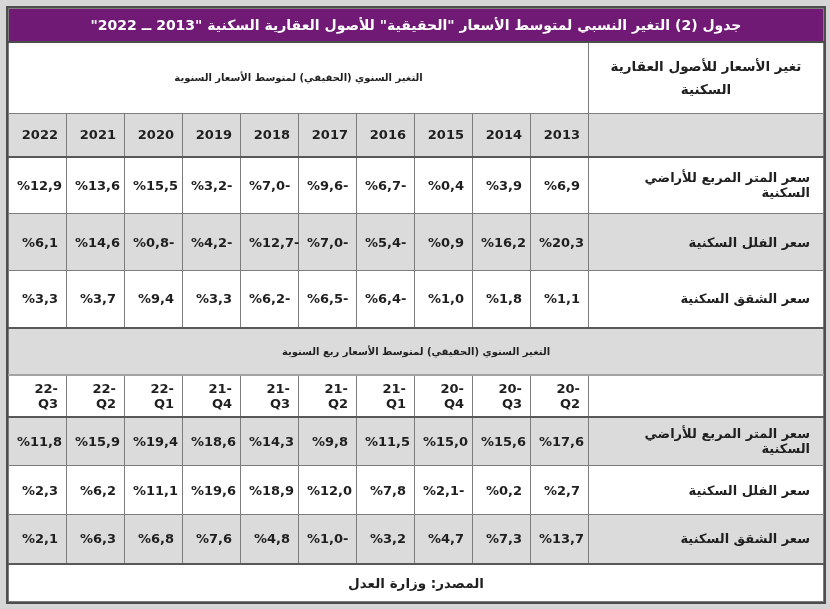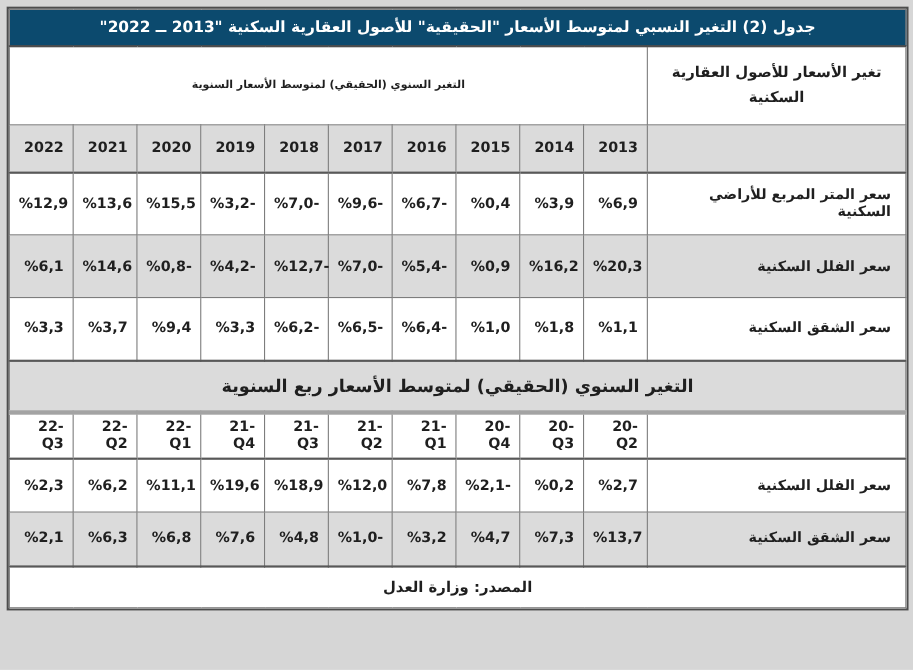--- a/index.html
+++ b/index.html
@@ -14,40 +14,40 @@
   }
   table{border-collapse:collapse;width:100%;table-layout:fixed;}
   td{
     border:1px solid #7d7d7d;
     font-weight:bold;color:#1f1f1f;
     padding:0 8px;box-sizing:border-box;
     font-size:13px;
   }
   
   tr.r-title td{
-    background:#0c4a6e;color:#ffffff;text-align:center;
+    background:#701a75;color:#ffffff;text-align:center;
     font-size:14px;height:33px;border-bottom:2px solid #4d4d4d;
   }
   
   tr.r-head td{height:72px;text-align:center;font-size:10px;background:#ffffff;}
   tr.r-head td.corner{font-size:13.5px;padding:0 14px;line-height:1.7;}
   
   tr.r-years td{height:43px;background:#dbdbdb;text-align:right;border-bottom:2px solid #585858;}
   tr.r-quarters td{height:42px;background:#ffffff;text-align:right;border-bottom:2px solid #585858;}
   
   tr.r-data td{height:57px;}
   tr.r-qdata td{height:49px;}
   tr.alt td{background:#dbdbdb;}
   tr.plain td{background:#ffffff;}
   td.num{text-align:right;direction:ltr;}
   td.lbl{text-align:right;direction:rtl;padding:0 13px;font-size:13px;}
   
   tr.r-section td{
-    height:47px;background:#dbdbdb;text-align:center;font-size:16px;
-    border-top:2px solid #585858;border-bottom:4px solid #a3a3a3;
+    height:47px;background:#dbdbdb;text-align:center;font-size:10px;
+    border-top:2px solid #585858;border-bottom:2px solid #a3a3a3;
   }
   
   tr.r-footer td{
     height:38px;background:#ffffff;text-align:center;direction:rtl;
     font-size:13.5px;border-top:2px solid #585858;padding:0 14px;
   }
 </style>
 </head>
 <body>
 
@@ -144,20 +144,33 @@
     <td class="num">21-Q4</td>
     <td class="num">21-Q3</td>
     <td class="num">21-Q2</td>
     <td class="num">21-Q1</td>
     <td class="num">20-Q4</td>
     <td class="num">20-Q3</td>
     <td class="num">20-Q2</td>
     <td></td>
   </tr>
 
+  <tr class="r-qdata alt">
+    <td class="num">%11,8</td>
+    <td class="num">%15,9</td>
+    <td class="num">%19,4</td>
+    <td class="num">%18,6</td>
+    <td class="num">%14,3</td>
+    <td class="num">%9,8</td>
+    <td class="num">%11,5</td>
+    <td class="num">%15,0</td>
+    <td class="num">%15,6</td>
+    <td class="num">%17,6</td>
+    <td class="lbl">سعر المتر المربع للأراضي السكنية</td>
+  </tr>
 
   <tr class="r-qdata plain">
     <td class="num">%2,3</td>
     <td class="num">%6,2</td>
     <td class="num">%11,1</td>
     <td class="num">%19,6</td>
     <td class="num">%18,9</td>
     <td class="num">%12,0</td>
     <td class="num">%7,8</td>
     <td class="num">%2,1-</td>

